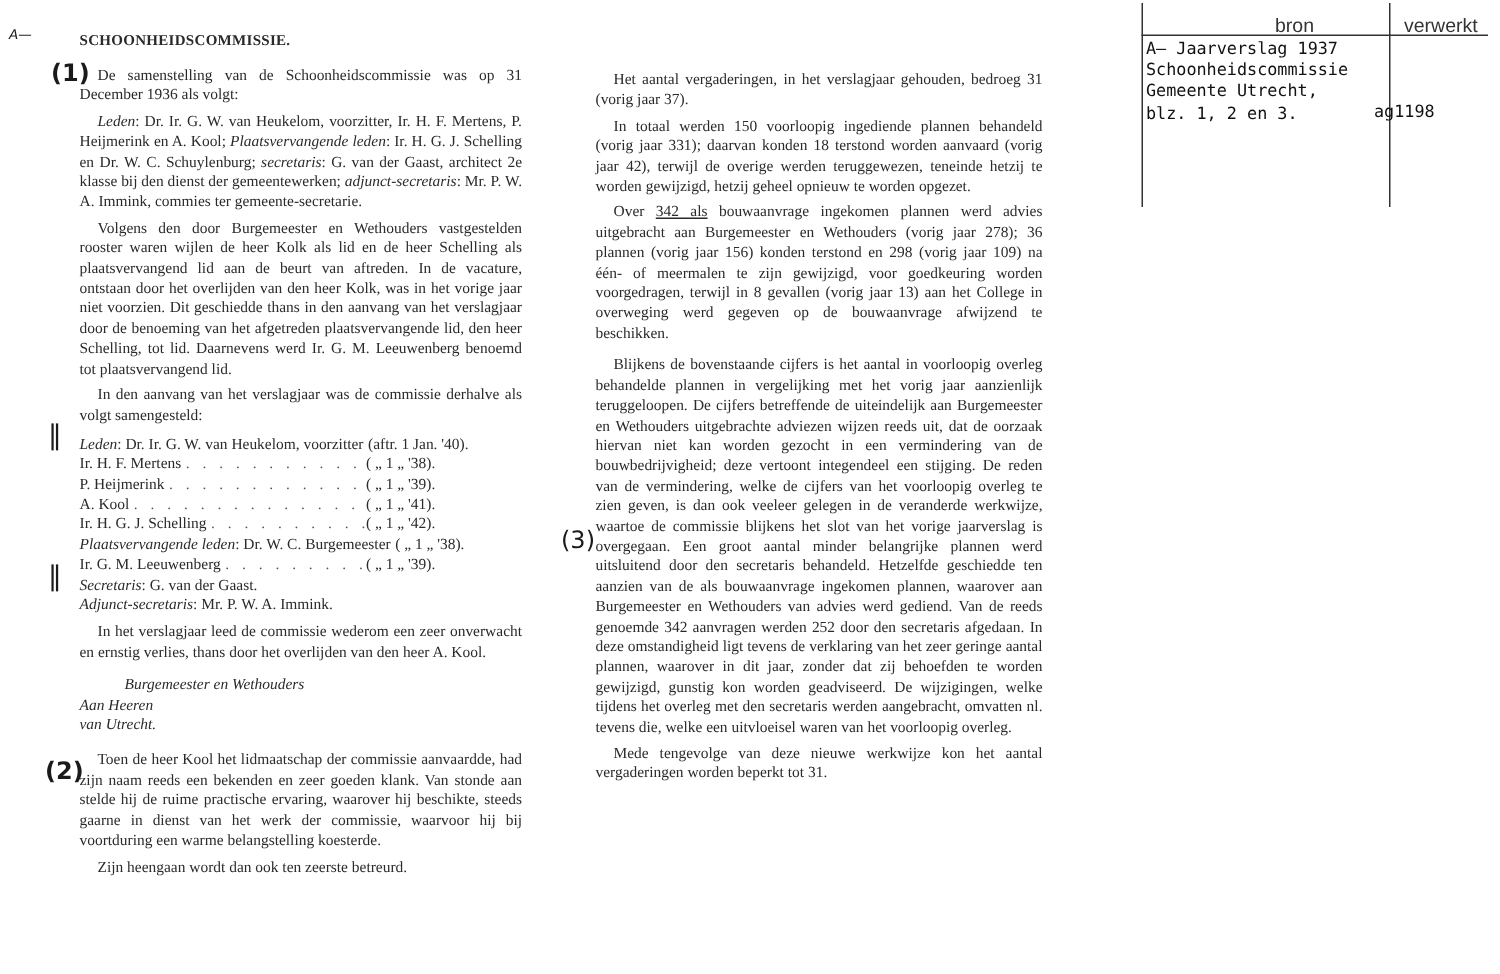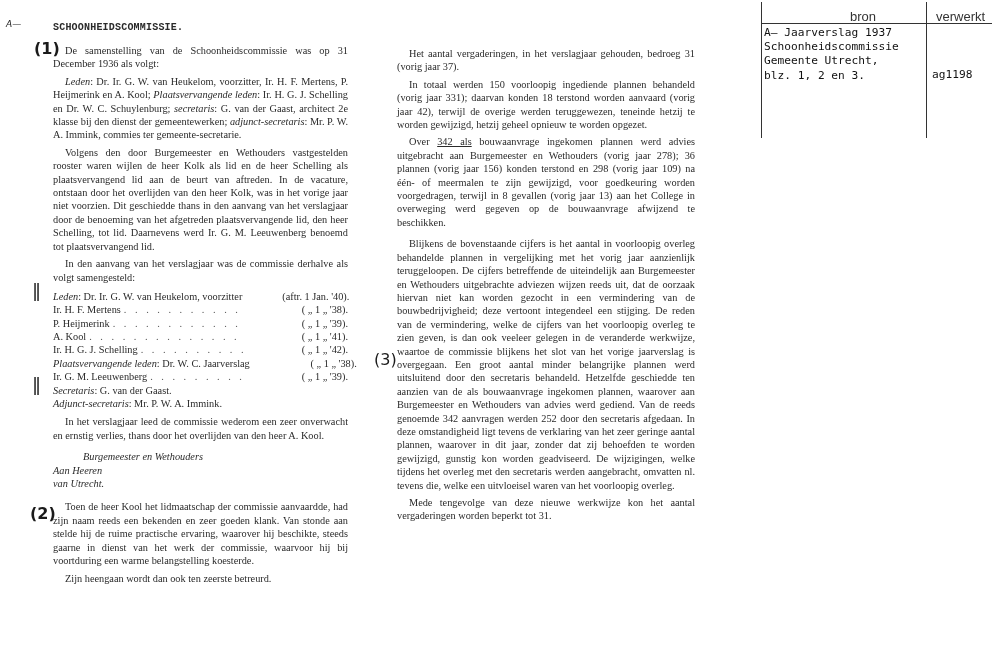--- a/index.html
+++ b/index.html
@@ -9,53 +9,53 @@
 
   .hw { position: absolute; font-family: "DejaVu Sans", sans-serif; color: #1a1a1a; }
   .hw-mark-a { left: 6px; top: 19px; font-size: 9px; font-style: italic; }
   .hw-1 { left: 34px; top: 39px; font-size: 16px; font-weight: bold; }
   .hw-2 { left: 30px; top: 504px; font-size: 16px; font-weight: bold; }
   .hw-3 { left: 374px; top: 350px; font-size: 16px; }
   .hw-bracket1 { left: 32px; top: 280px; font-size: 18px; letter-spacing: -3px; }
   .hw-bracket2 { left: 32px; top: 374px; font-size: 18px; letter-spacing: -3px; }
 
   .heading { position: absolute; left: 53px; top: 22px; font-size: 10px; font-weight: bold;
-             font-family: Liberation Mono, monospace; letter-spacing: 0.2px; }
+             font-family: Liberation Serif, serif; letter-spacing: 0.2px; }
 
   .col { position: absolute; font-family: Liberation Serif, serif; font-size: 10.3px;
          line-height: 13.4px; text-align: justify; }
   .col-left { left: 53px; top: 44px; width: 295px; }
   .col-mid { left: 397px; top: 47px; width: 298px; }
   .col p { margin: 0 0 4px 0; text-indent: 12px; }
   .col .it { font-style: italic; }
 
   .members { margin: 6px 0 5px 0; }
   .mrow { display: flex; white-space: nowrap; height: 13.4px; }
   .mname { flex: 0 0 auto; }
   .mdots { flex: 1 1 auto; overflow: hidden; letter-spacing: 3px; color: #555; padding-left: 3px; }
-  .mterm { flex: 0 0 auto; width: 104px; text-align: right; }
+  .mterm { flex: 0 0 auto; width: 104px; }
   .single { white-space: nowrap; }
 
   .address { margin: 8px 0 10px 0; font-style: italic; }
   .address div:first-child { padding-left: 30px; }
 
   .underline { text-decoration: underline; }
 
   
   .card { position: absolute; left: 740px; top: 0; width: 260px; height: 220px; }
   .card-hline { position: absolute; left: 21px; top: 23px; width: 231px; height: 1px; background: #333; }
   .card-vline1 { position: absolute; left: 21px; top: 2px; width: 1px; height: 136px; background: #333; }
   .card-vline2 { position: absolute; left: 186px; top: 2px; width: 1px; height: 136px; background: #333; }
   .card-h-bron { position: absolute; left: 110px; top: 9px; font-family: "Liberation Sans", sans-serif;
                  font-size: 13px; color: #333; }
   .card-h-verwerkt { position: absolute; left: 196px; top: 9px; font-family: "Liberation Sans", sans-serif;
                      font-size: 13px; color: #333; }
   .card-body { position: absolute; left: 24px; top: 26px; font-family: "DejaVu Sans Mono", monospace;
                font-size: 11.2px; line-height: 14.2px; color: #111; white-space: pre; }
-  .card-ref { position: absolute; left: 192px; top: 68px; font-family: "DejaVu Sans Mono", monospace;
+  .card-ref { position: absolute; left: 176px; top: 68px; font-family: "DejaVu Sans Mono", monospace;
               font-size: 11.2px; color: #111; text-align: right; }
 </style>
 </head>
 <body>
 
 <div class="page">
 
   <div class="hw hw-mark-a">A—</div>
   <div class="hw hw-1">(1)</div>
   <div class="hw hw-bracket1">||</div>
@@ -91,21 +91,21 @@
         <span class="mname">A. Kool</span>
         <span class="mdots">. . . . . . . . . . . . . . . . . . . . . . . . . .</span>
         <span class="mterm">( „  1  „  '41).</span>
       </div>
       <div class="mrow">
         <span class="mname">Ir. H. G. J. Schelling</span>
         <span class="mdots">. . . . . . . . . . . . . . . . . . . . . .</span>
         <span class="mterm">( „  1  „  '42).</span>
       </div>
       <div class="mrow">
-        <span class="mname"><span class="it">Plaatsvervangende leden</span><span>: Dr. W. C. Jaarverslag</span></span>
+        <span class="mname"><span class="it">Plaatsvervangende leden</span><span>: Dr. W. C. Burgemeester</span></span>
         <span class="mdots"></span>
         <span class="mterm">( „  1  „  '38).</span>
       </div>
       <div class="mrow">
         <span class="mname">Ir. G. M. Leeuwenberg</span>
         <span class="mdots">. . . . . . . . . . . . . . . . . . . . . . .</span>
         <span class="mterm">( „  1  „  '39).</span>
       </div>
       <div class="single"><span class="it">Secretaris</span><span>: G. van der Gaast.</span></div>
       <div class="single"><span class="it">Adjunct-secretaris</span><span>: Mr. P. W. A. Immink.</span></div>

